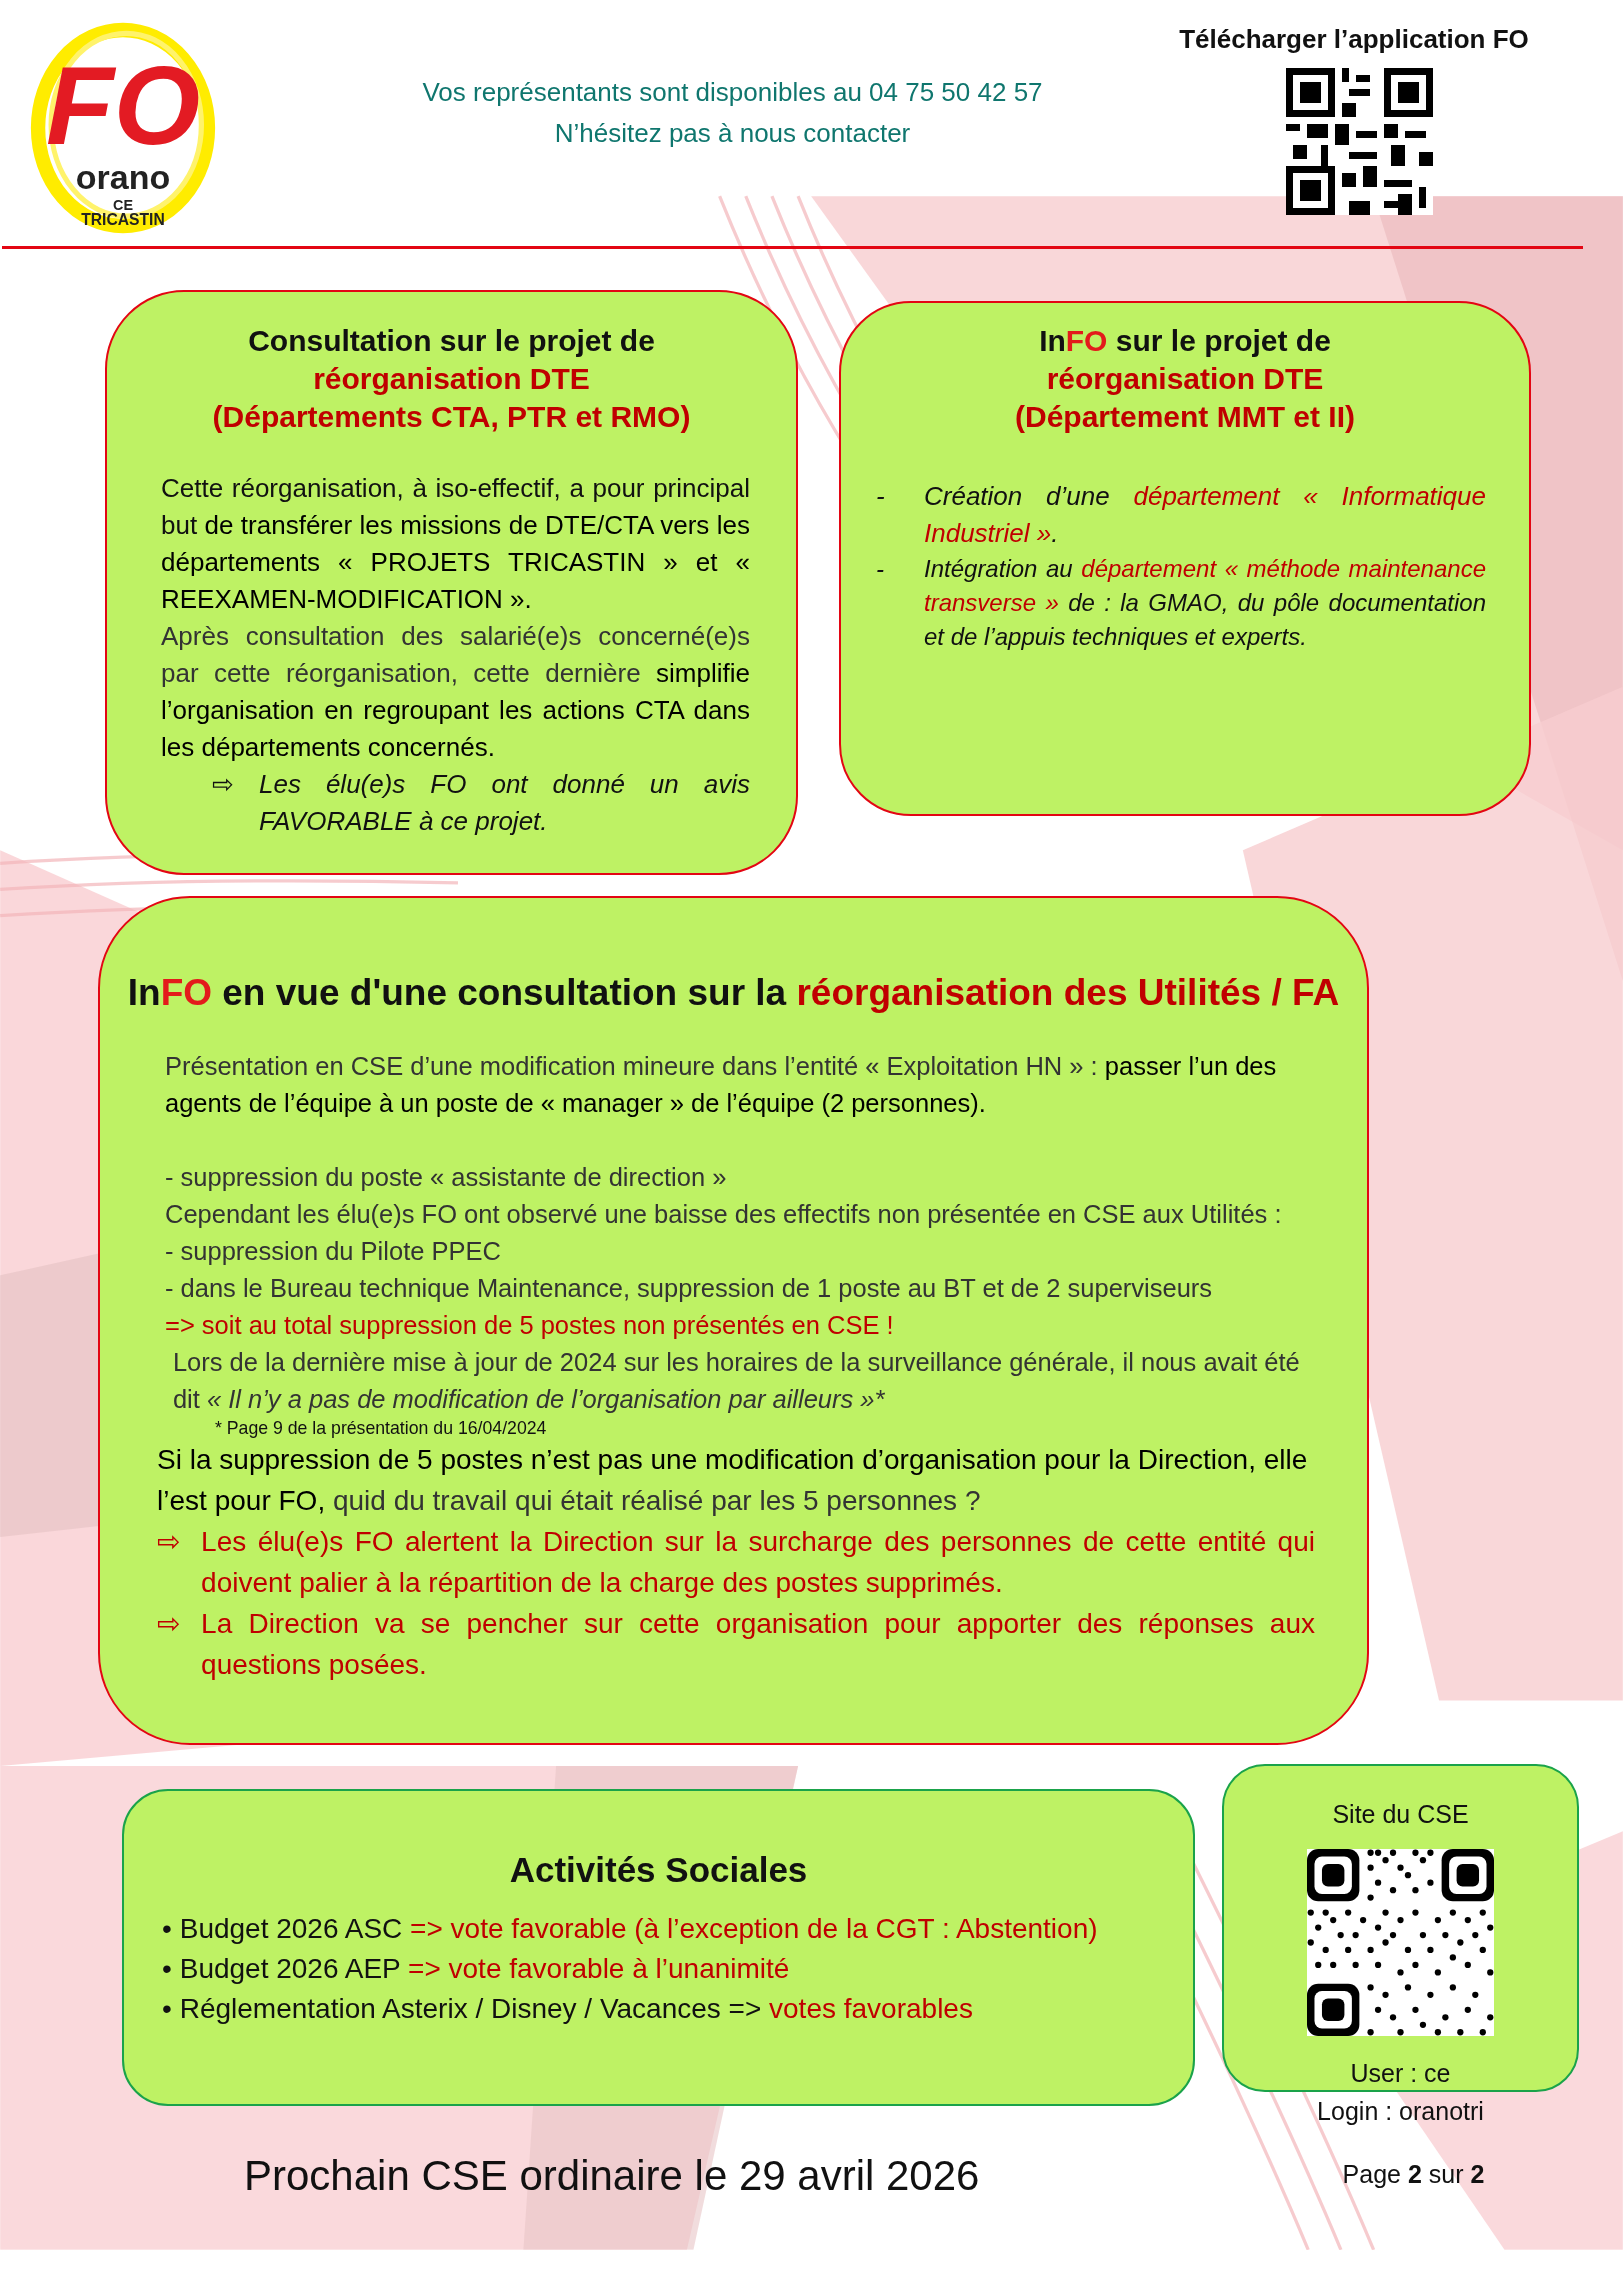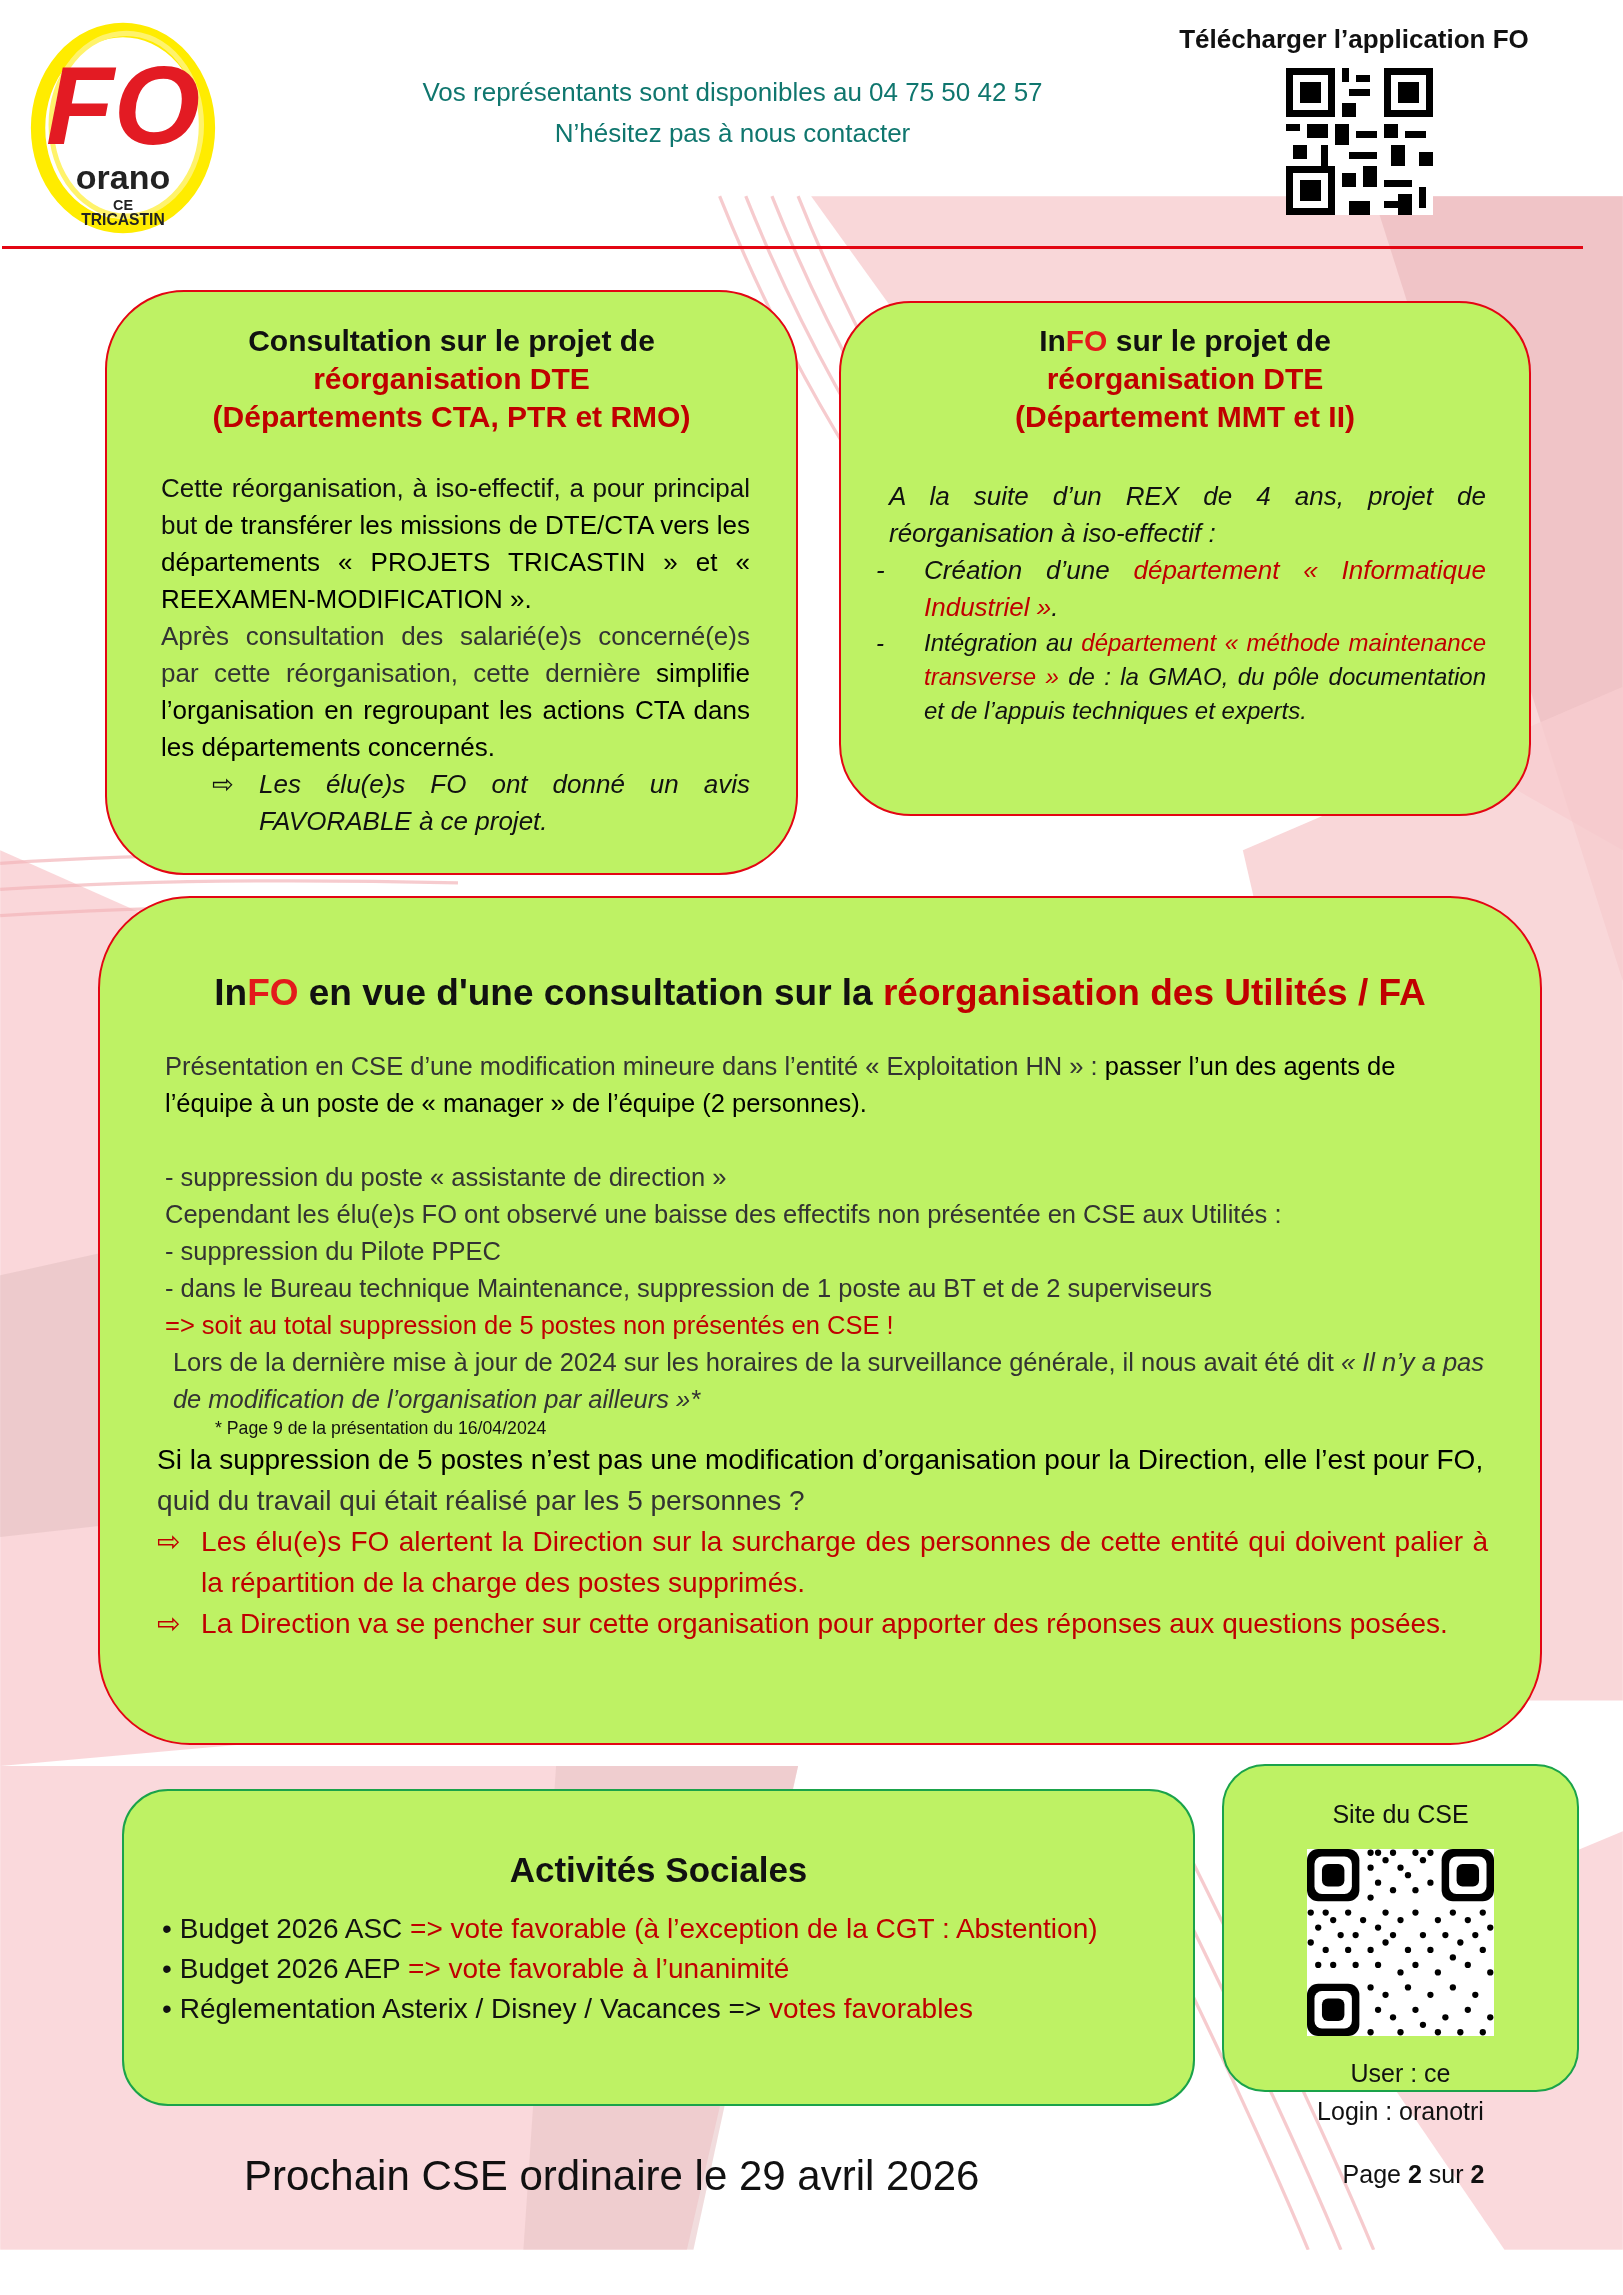--- a/index.html
+++ b/index.html
@@ -35,21 +35,21 @@
   .arrow-line { display: flex; padding-left: 51px; }
   .arrow-line .arr { width: 47px; flex: none; font-style: normal; }
 
   #box2 { left: 839px; top: 301px; width: 692px; height: 515px; border-radius: 72px; }
   #box2 .box-title { margin-top: 19px; }
   #box2 .body { position: absolute; left: 48px; right: 43px; top: 175px; font-style: italic; }
   .dash-item { display: flex; }
   .dash-item .dash { width: 48px; flex: none; margin-left: -13px; }
   .small-italic { font-size: 24px; line-height: 34px; }
 
-  #box3 { left: 98px; top: 896px; width: 1444px; height: 849px; border-radius: 92px; }
+  #box3 { left: 98px; top: 896px; width: 1271px; height: 849px; border-radius: 92px; }
   #box3 .box-title { margin-top: 72px; font-size: 37px; line-height: 46px; }
   #box3 .body { position: absolute; left: 65px; right: 52px; top: 150px; font-size: 25.5px; line-height: 37px; }
   .gap { height: 37px; }
   .footnote { font-size: 17.7px; line-height: 21px; padding-left: 50px; }
   .big-line { font-size: 28px; line-height: 41px; }
   .alert { display: flex; font-size: 28px; line-height: 41px; color: #c00000; text-align: justify; }
   .alert .arr { width: 44px; flex: none; }
 
   #box4 { left: 122px; top: 1789px; width: 1073px; height: 317px; border-radius: 46px; }
   #box4 .box-title { margin-top: 56px; font-size: 35px; line-height: 46px; }
@@ -162,21 +162,20 @@
   </div>
 </div>
 
 <div class="box" id="box2">
   <div class="box-title">
     <div><span>In</span><span class="brightred">FO</span><span> sur le projet de</span></div>
     <div class="red">réorganisation DTE</div>
     <div class="red">(Département MMT et II)</div>
   </div>
   <div class="body">
-    <div class="para">A la suite d’un REX de 4 ans, projet de réorganisation à iso-effectif :</div>
     <div class="para dash-item">
       <span class="dash">-</span>
       <span><span>Création d’une </span><span class="red">département « Informatique Industriel »</span><span>.</span></span>
     </div>
     <div class="para dash-item small-italic">
       <span class="dash">-</span>
       <span><span>Intégration au </span><span class="red">département « méthode maintenance transverse »</span><span> de : la GMAO, du pôle documentation et de l’appuis techniques et experts.</span></span>
     </div>
   </div>
 </div>

